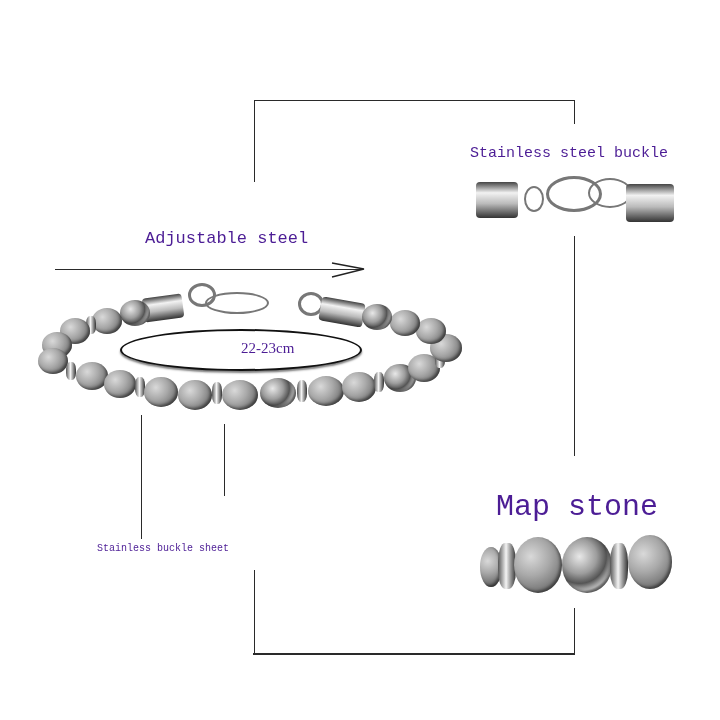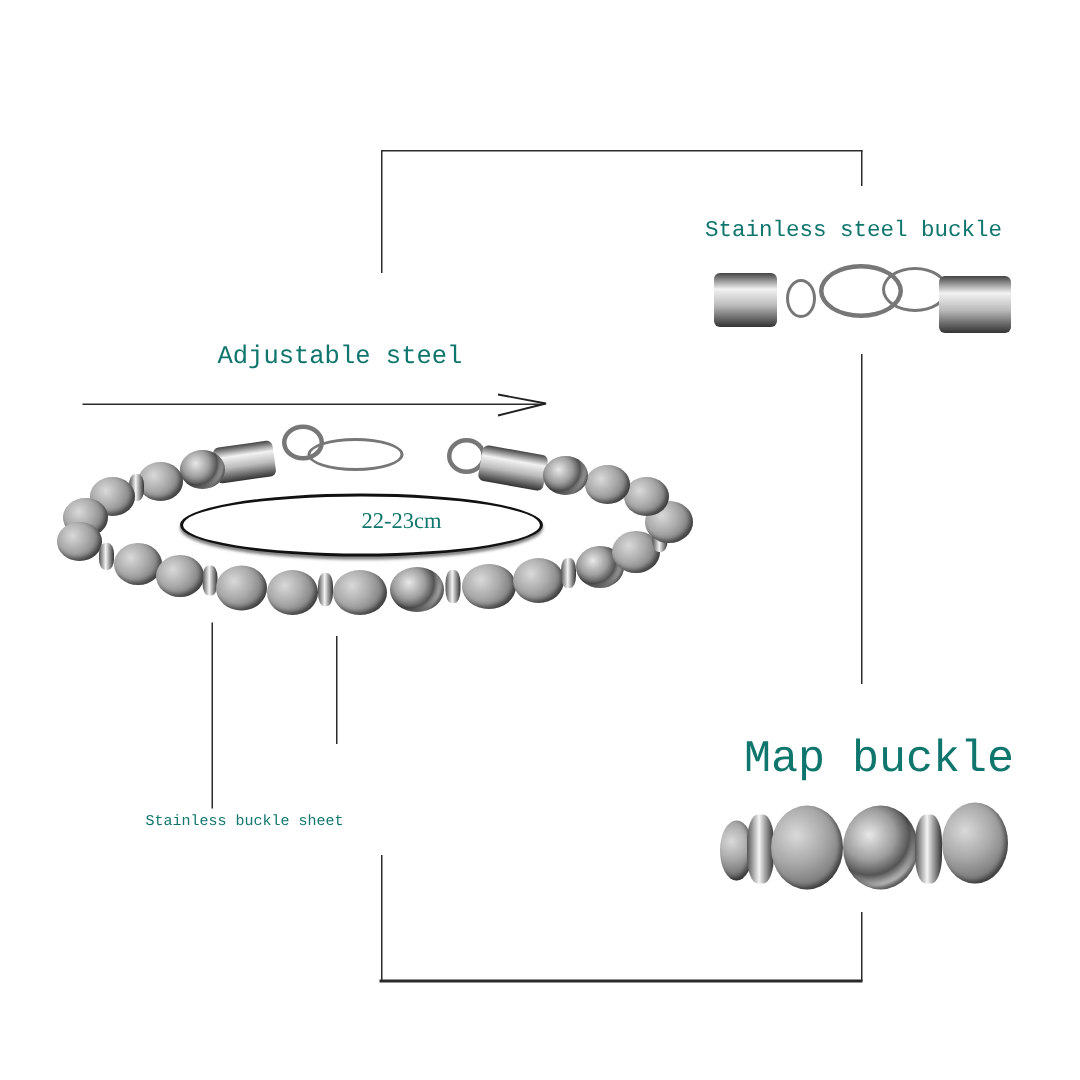--- a/index.html
+++ b/index.html
@@ -1,16 +1,16 @@
 <!DOCTYPE html>
 <html><head>
 <meta charset="utf-8">
 <style>
   html,body{margin:0;padding:0;background:#fff;}
-  #canvas{position:relative;width:720px;height:672px;background:#fff;overflow:hidden;font-family:"Liberation Mono","DejaVu Sans Mono",monospace;color:#0f766e;}
+  #canvas{position:relative;width:720px;height:672px;background:#fff;overflow:hidden;font-family:"Liberation Mono","DejaVu Sans Mono",monospace;color:#4c1d95;}
   .line{position:absolute;background:#2a2a2a;}
   .label{position:absolute;white-space:nowrap;}
   .serif{font-family:"Liberation Serif","DejaVu Serif",serif;}
   .bead{position:absolute;border-radius:50%;
     background:radial-gradient(circle at 35% 35%, #d9d9d9 0%, #a9a9a9 40%, #6e6e6e 80%, #3a3a3a 100%);
     box-shadow:inset -2px -2px 3px rgba(0,0,0,.45);}
   .bead.map{background:radial-gradient(circle at 35% 35%, #e8e8e8 0%, #9d9d9d 35%, #555 55%, #bdbdbd 70%, #333 100%);}
   .spacer{position:absolute;border-radius:40%;background:linear-gradient(90deg,#555,#f4f4f4 45%,#999 70%,#333);}
   .tube{position:absolute;border-radius:4px;background:linear-gradient(180deg,#444 0%,#f2f2f2 30%,#bbb 60%,#333 100%);}
   .ring{position:absolute;border:2px solid #777;border-radius:50%;}
@@ -80,21 +80,21 @@
 
     <div class="ellipse" style="left:120px;top:329px;width:238px;height:38px;background:#fff;"></div>
   </div>
   <div class="label serif" style="left:241px;top:340px;font-size:15px;text-align:right;">22-23cm</div>
 
   <div class="line" style="left:141px;top:415px;width:1px;height:124px;"></div>
   <div class="line" style="left:224px;top:424px;width:1px;height:72px;"></div>
 
   <div class="label" style="left:97px;top:543px;font-size:10px;">Stainless buckle sheet</div>
 
-  <div class="label" style="left:496px;top:490px;font-size:30px;">Map buckle</div>
+  <div class="label" style="left:496px;top:490px;font-size:30px;">Map stone</div>
   <div style="position:absolute;left:480px;top:535px;width:195px;height:70px;">
     <div class="bead" style="left:0;top:12px;width:22px;height:40px;"></div>
     <div class="spacer" style="left:18px;top:8px;width:18px;height:46px;"></div>
     <div class="bead" style="left:34px;top:2px;width:48px;height:56px;"></div>
     <div class="bead map" style="left:82px;top:2px;width:50px;height:56px;"></div>
     <div class="spacer" style="left:130px;top:8px;width:18px;height:46px;"></div>
     <div class="bead" style="left:148px;top:0;width:44px;height:54px;"></div>
   </div>
 
 </div>

